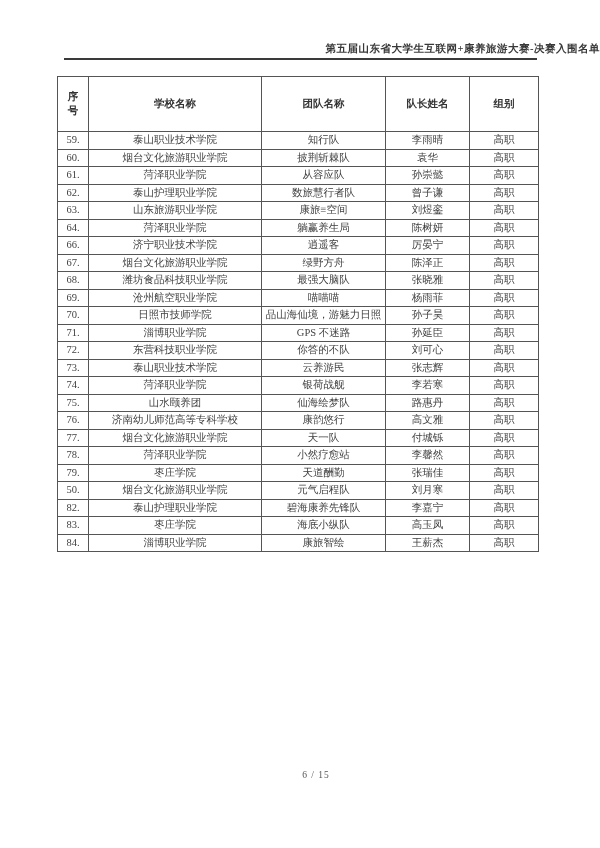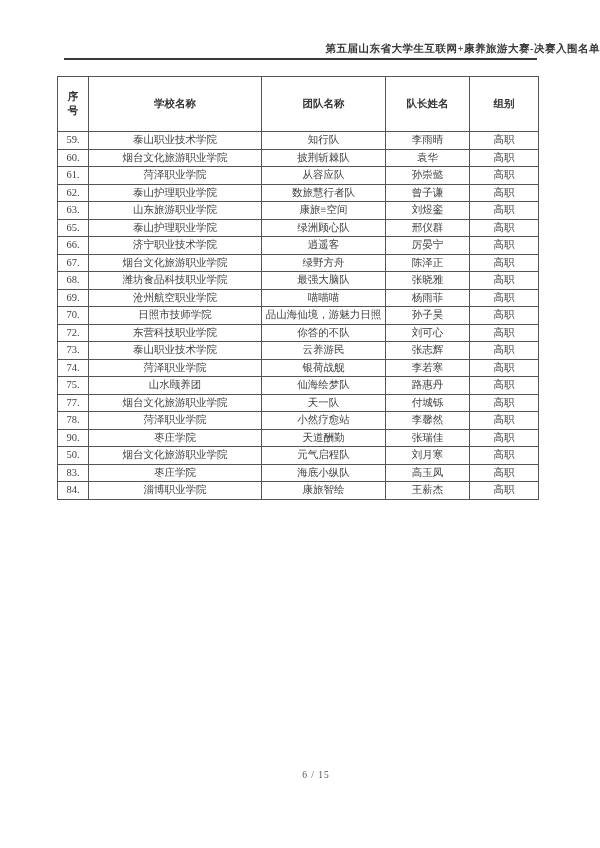--- a/index.html
+++ b/index.html
@@ -137,24 +137,24 @@
           <td class="col-group">高职</td>
         </tr>
         <tr>
           <td class="col-no">63.</td>
           <td class="col-school">山东旅游职业学院</td>
           <td class="col-team">康旅≡空间</td>
           <td class="col-captain">刘煜銮</td>
           <td class="col-group">高职</td>
         </tr>
         <tr>
-          <td class="col-no">65.</td>
-          <td class="col-school">泰山护理职业学院</td>
-          <td class="col-team">绿洲顾心队</td>
-          <td class="col-captain">邢仪群</td>
+          <td class="col-no">64.</td>
+          <td class="col-school">菏泽职业学院</td>
+          <td class="col-team">躺赢养生局</td>
+          <td class="col-captain">陈树妍</td>
           <td class="col-group">高职</td>
         </tr>
         <tr>
           <td class="col-no">66.</td>
           <td class="col-school">济宁职业技术学院</td>
           <td class="col-team">逍遥客</td>
           <td class="col-captain">厉晏宁</td>
           <td class="col-group">高职</td>
         </tr>
         <tr>
@@ -179,20 +179,27 @@
           <td class="col-group">高职</td>
         </tr>
         <tr>
           <td class="col-no">70.</td>
           <td class="col-school">日照市技师学院</td>
           <td class="col-team">品山海仙境，游魅力日照</td>
           <td class="col-captain">孙子昊</td>
           <td class="col-group">高职</td>
         </tr>
         <tr>
+          <td class="col-no">71.</td>
+          <td class="col-school">淄博职业学院</td>
+          <td class="col-team">GPS 不迷路</td>
+          <td class="col-captain">孙延臣</td>
+          <td class="col-group">高职</td>
+        </tr>
+        <tr>
           <td class="col-no">72.</td>
           <td class="col-school">东营科技职业学院</td>
           <td class="col-team">你答的不队</td>
           <td class="col-captain">刘可心</td>
           <td class="col-group">高职</td>
         </tr>
         <tr>
           <td class="col-no">73.</td>
           <td class="col-school">泰山职业技术学院</td>
           <td class="col-team">云养游民</td>
@@ -207,45 +214,59 @@
           <td class="col-group">高职</td>
         </tr>
         <tr>
           <td class="col-no">75.</td>
           <td class="col-school">山水颐养团</td>
           <td class="col-team">仙海绘梦队</td>
           <td class="col-captain">路惠丹</td>
           <td class="col-group">高职</td>
         </tr>
         <tr>
+          <td class="col-no">76.</td>
+          <td class="col-school">济南幼儿师范高等专科学校</td>
+          <td class="col-team">康韵悠行</td>
+          <td class="col-captain">高文雅</td>
+          <td class="col-group">高职</td>
+        </tr>
+        <tr>
           <td class="col-no">77.</td>
           <td class="col-school">烟台文化旅游职业学院</td>
           <td class="col-team">天一队</td>
           <td class="col-captain">付城铄</td>
           <td class="col-group">高职</td>
         </tr>
         <tr>
           <td class="col-no">78.</td>
           <td class="col-school">菏泽职业学院</td>
           <td class="col-team">小然疗愈站</td>
           <td class="col-captain">李馨然</td>
           <td class="col-group">高职</td>
         </tr>
         <tr>
-          <td class="col-no">90.</td>
+          <td class="col-no">79.</td>
           <td class="col-school">枣庄学院</td>
           <td class="col-team">天道酬勤</td>
           <td class="col-captain">张瑞佳</td>
           <td class="col-group">高职</td>
         </tr>
         <tr>
           <td class="col-no">50.</td>
           <td class="col-school">烟台文化旅游职业学院</td>
           <td class="col-team">元气启程队</td>
           <td class="col-captain">刘月寒</td>
+          <td class="col-group">高职</td>
+        </tr>
+        <tr>
+          <td class="col-no">82.</td>
+          <td class="col-school">泰山护理职业学院</td>
+          <td class="col-team">碧海康养先锋队</td>
+          <td class="col-captain">李嘉宁</td>
           <td class="col-group">高职</td>
         </tr>
         <tr>
           <td class="col-no">83.</td>
           <td class="col-school">枣庄学院</td>
           <td class="col-team">海底小纵队</td>
           <td class="col-captain">高玉凤</td>
           <td class="col-group">高职</td>
         </tr>
         <tr>

